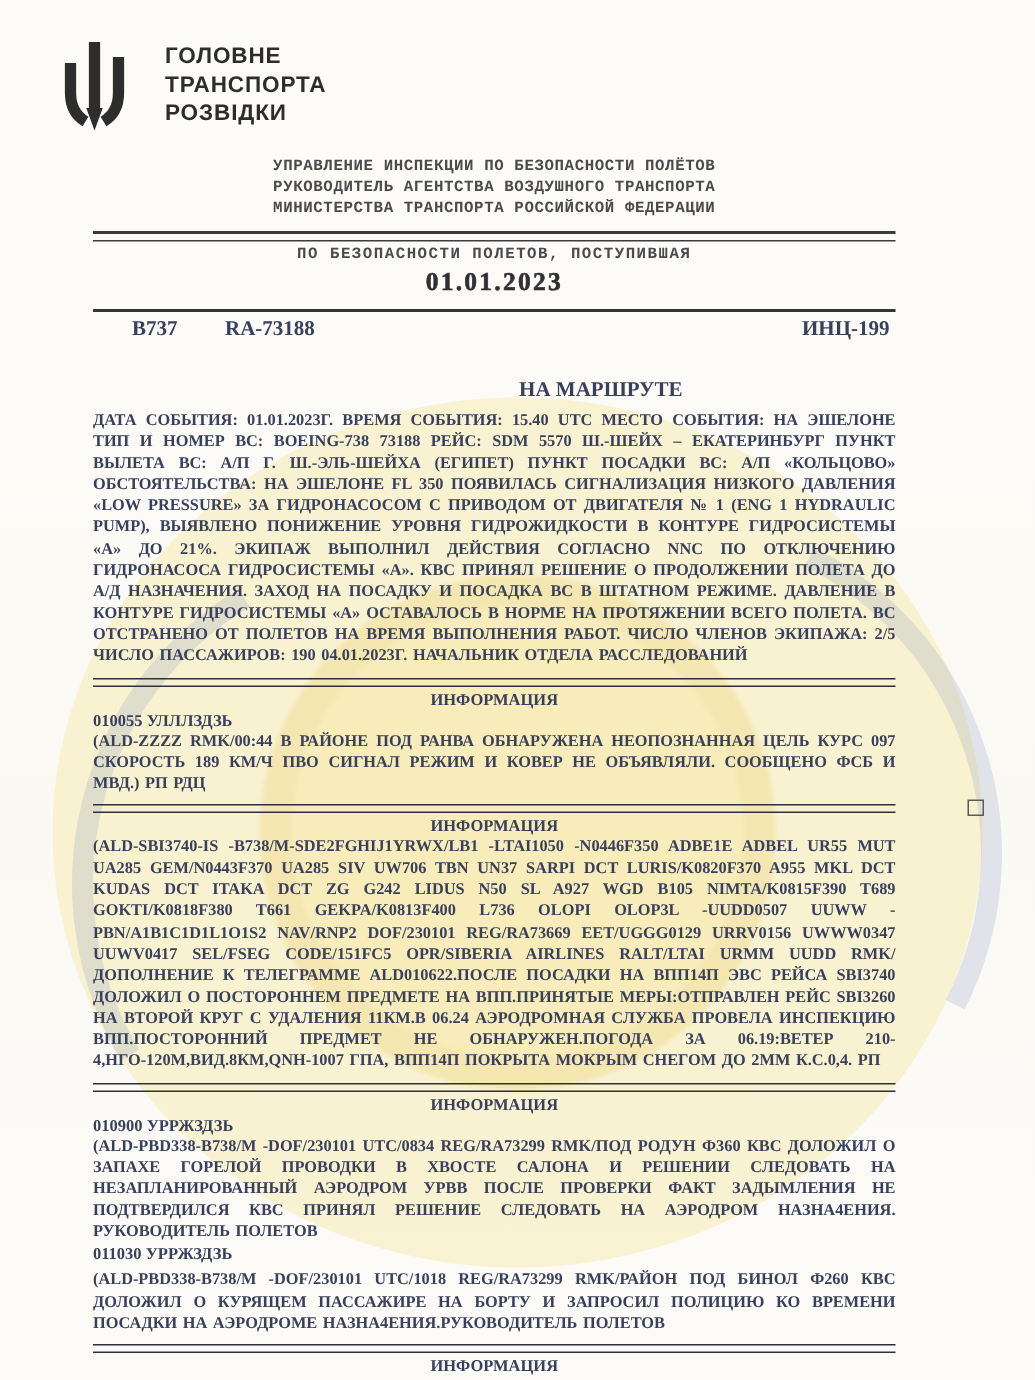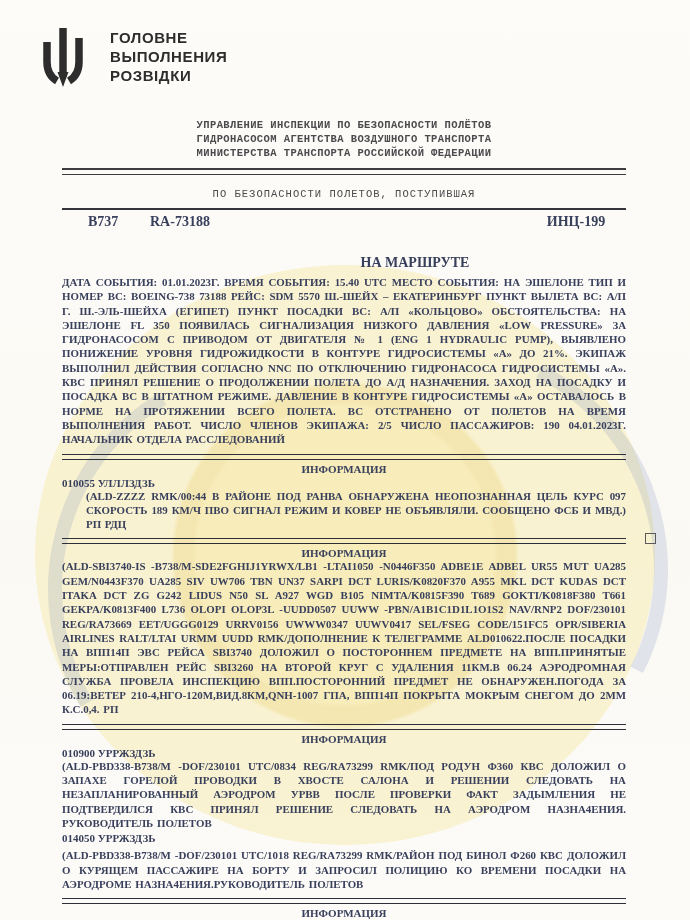--- a/index.html
+++ b/index.html
@@ -1,19 +1,19 @@
 <!DOCTYPE html>
 <html><head>
 <meta charset="utf-8">
 <style>
   html,body{margin:0;padding:0;background:#e8e8e8;}
   .page{
     position:relative;width:690px;height:920px;margin:0 auto;
     background:linear-gradient(180deg,#fdfcf9 0%,#fbf9f4 60%,#fcfbf8 100%);
-    overflow:hidden;box-sizing:border-box;padding:20px 64px 0 62px;
+    overflow:hidden;box-sizing:border-box;padding:20px 93px 0 62px;
     font-family:"Liberation Serif",serif;color:#3a4156;
   }
   
   .watermark{
     position:absolute;left:35px;top:265px;width:620px;height:580px;border-radius:50%;
     background:radial-gradient(circle,
       rgba(246,233,170,.78) 0 35%,
       rgba(240,219,135,.62) 36% 40%,
       rgba(247,236,180,.55) 41% 74%,
       rgba(236,214,125,.60) 75% 79%,
@@ -26,40 +26,40 @@
   .wm-arc.left{left:48px;top:360px;border-right-color:transparent;border-top-color:transparent;
     border-bottom-color:transparent;transform:rotate(14deg);}
   .wm-arc.right{left:210px;top:340px;border-left-color:transparent;border-top-color:transparent;
     border-bottom-color:transparent;transform:rotate(-18deg);}
   .content{position:relative;z-index:1;}
   
   .masthead{display:flex;align-items:center;gap:18px;height:72px;margin-left:-28px;}
   .org{font-family:"Liberation Sans",sans-serif;font-weight:bold;font-size:15px;
     line-height:19px;letter-spacing:.6px;color:#2d2d2d;}
   
-  .letterhead{margin-top:26px;text-align:center;
+  .letterhead{margin-top:12px;text-align:center;
     font-family:"Liberation Mono","DejaVu Sans Mono",monospace;
     font-size:10.5px;line-height:14px;letter-spacing:.4px;color:#4b4b4e;font-weight:bold;}
   .sep-heavy{margin-top:8px;height:4px;border-top:2px solid #3b3b40;border-bottom:1.4px solid #3b3b40;}
   .doc-title{margin-top:5px;text-align:center;
     font-family:"Liberation Mono","DejaVu Sans Mono",monospace;
     font-weight:bold;font-size:13.5px;letter-spacing:2px;color:#3e3e44;}
-  .doc-subtitle{margin-top:13px;text-align:center;
+  .doc-subtitle{margin-top:3px;text-align:center;
     font-family:"Liberation Mono","DejaVu Sans Mono",monospace;
-    font-size:10.5px;letter-spacing:1px;color:#4b4b4e;font-weight:normal;}
+    font-size:10.5px;letter-spacing:1px;color:#4b4b4e;font-weight:bold;}
   .doc-date{margin-top:2px;text-align:center;font-family:"Liberation Serif",serif;
     font-weight:bold;font-size:17px;letter-spacing:1.5px;color:#2f2f34;
     -webkit-text-stroke:.4px #2f2f34;}
   .rule-single{margin-top:8px;border-top:2.2px solid #33343c;}
   
   .summary{display:grid;grid-template-columns:88px 150px 1fr 96px;margin-top:4px;
     font-weight:bold;font-size:14px;color:#39405c;}
   .summary .c1{padding-left:26px;}
   .summary .c3{text-align:center;margin-top:41px;}
-  .summary .c4{text-align:center;padding-right:4px;}
+  .summary .c4{text-align:right;padding-right:4px;}
   
   .body-text{margin:4px 0 0 0;font-size:10.9px;font-weight:bold;line-height:14.3px;
     text-align:justify;color:#39405c;word-spacing:1px;}
   .sep{margin-top:7px;height:4px;border-top:1.8px solid #2e3039;border-bottom:1px solid #2e3039;}
   .sec-h{margin-top:3px;text-align:center;font-weight:bold;font-size:11px;color:#39405c;}
   .entry-code{margin-top:2px;font-weight:bold;font-size:11px;color:#39405c;}
   .artifact-square{position:absolute;right:34px;top:533px;width:9px;height:9px;
     border:1.3px solid #5a5a5a;background:transparent;z-index:1;}
 </style>
 </head>
@@ -77,60 +77,61 @@
       <svg width="58" height="72" viewBox="0 0 56 72" aria-hidden="true">
         <g stroke="#2d2d2d" stroke-width="7.5" fill="none">
           <path d="M12 22 L12 42 Q12 55 22 61"></path>
           <path d="M28 8 L28 54"></path>
           <path d="M44 18 L44 42 Q44 55 34 61"></path>
         </g>
         <path d="M22.5 52 L33.5 52 L28 67 Z" fill="#2d2d2d"></path>
       </svg>
       <div class="org">
         <div>ГОЛОВНЕ</div>
-        <div>ВЫПОЛНЕНИЯ</div>
+        <div>ТРАНСПОРТА</div>
         <div>РОЗВІДКИ</div>
       </div>
     </div>
 
     <div class="letterhead">
       <div>УПРАВЛЕНИЕ ИНСПЕКЦИИ ПО БЕЗОПАСНОСТИ ПОЛЁТОВ</div>
-      <div>ГИДРОНАСОСОМ АГЕНТСТВА ВОЗДУШНОГО ТРАНСПОРТА</div>
+      <div>РУКОВОДИТЕЛЬ АГЕНТСТВА ВОЗДУШНОГО ТРАНСПОРТА</div>
       <div>МИНИСТЕРСТВА ТРАНСПОРТА РОССИЙСКОЙ ФЕДЕРАЦИИ</div>
     </div>
 
     <div class="sep-heavy"></div>
 
     <div class="doc-subtitle">ПО БЕЗОПАСНОСТИ ПОЛЕТОВ, ПОСТУПИВШАЯ</div>
+    <div class="doc-date">01.01.2023</div>
 
     <div class="rule-single"></div>
 
     <div class="summary">
       <div class="c1">B737</div>
       <div class="c2">RA-73188</div>
       <div class="c3">НА МАРШРУТЕ</div>
       <div class="c4">ИНЦ-199</div>
     </div>
 
     <p class="body-text">ДАТА СОБЫТИЯ: 01.01.2023Г. ВРЕМЯ СОБЫТИЯ: 15.40 UTC МЕСТО СОБЫТИЯ: НА ЭШЕЛОНЕ ТИП И НОМЕР ВС: BOEING-738 73188 РЕЙС: SDM 5570 Ш.-ШЕЙХ – ЕКАТЕРИНБУРГ ПУНКТ ВЫЛЕТА ВС: А/П Г. Ш.-ЭЛЬ-ШЕЙХА (ЕГИПЕТ) ПУНКТ ПОСАДКИ ВС: А/П «КОЛЬЦОВО» ОБСТОЯТЕЛЬСТВА: НА ЭШЕЛОНЕ FL 350 ПОЯВИЛАСЬ СИГНАЛИЗАЦИЯ НИЗКОГО ДАВЛЕНИЯ «LOW PRESSURE» ЗА ГИДРОНАСОСОМ С ПРИВОДОМ ОТ ДВИГАТЕЛЯ № 1 (ENG 1 HYDRAULIC PUMP), ВЫЯВЛЕНО ПОНИЖЕНИЕ УРОВНЯ ГИДРОЖИДКОСТИ В КОНТУРЕ ГИДРОСИСТЕМЫ «А» ДО 21%. ЭКИПАЖ ВЫПОЛНИЛ ДЕЙСТВИЯ СОГЛАСНО NNC ПО ОТКЛЮЧЕНИЮ ГИДРОНАСОСА ГИДРОСИСТЕМЫ «А». КВС ПРИНЯЛ РЕШЕНИЕ О ПРОДОЛЖЕНИИ ПОЛЕТА ДО А/Д НАЗНАЧЕНИЯ. ЗАХОД НА ПОСАДКУ И ПОСАДКА ВС В ШТАТНОМ РЕЖИМЕ. ДАВЛЕНИЕ В КОНТУРЕ ГИДРОСИСТЕМЫ «А» ОСТАВАЛОСЬ В НОРМЕ НА ПРОТЯЖЕНИИ ВСЕГО ПОЛЕТА. ВС ОТСТРАНЕНО ОТ ПОЛЕТОВ НА ВРЕМЯ ВЫПОЛНЕНИЯ РАБОТ. ЧИСЛО ЧЛЕНОВ ЭКИПАЖА: 2/5 ЧИСЛО ПАССАЖИРОВ: 190 04.01.2023Г. НАЧАЛЬНИК ОТДЕЛА РАССЛЕДОВАНИЙ</p>
 
     <div class="sep"></div>
     <div class="sec-h">ИНФОРМАЦИЯ</div>
     <div class="entry-code">010055 УЛЛЛЗДЗЬ</div>
-    <p class="body-text" style="margin-top:0;margin-left:24px;">(ALD-ZZZZ RMK/00:44 В РАЙОНЕ ПОД РАНВА ОБНАРУЖЕНА НЕОПОЗНАННАЯ ЦЕЛЬ КУРС 097 СКОРОСТЬ 189 КМ/Ч ПВО СИГНАЛ РЕЖИМ И КОВЕР НЕ ОБЪЯВЛЯЛИ. СООБЩЕНО ФСБ И МВД.) РП РДЦ</p>
+    <p class="body-text" style="margin-top:0;">(ALD-ZZZZ RMK/00:44 В РАЙОНЕ ПОД РАНВА ОБНАРУЖЕНА НЕОПОЗНАННАЯ ЦЕЛЬ КУРС 097 СКОРОСТЬ 189 КМ/Ч ПВО СИГНАЛ РЕЖИМ И КОВЕР НЕ ОБЪЯВЛЯЛИ. СООБЩЕНО ФСБ И МВД.) РП РДЦ</p>
 
     <div class="sep"></div>
     <div class="sec-h">ИНФОРМАЦИЯ</div>
     <p class="body-text" style="margin-top:0;">(ALD-SBI3740-IS -B738/M-SDE2FGHIJ1YRWX/LB1 -LTAI1050 -N0446F350 ADBE1E ADBEL UR55 MUT UA285 GEM/N0443F370 UA285 SIV UW706 TBN UN37 SARPI DCT LURIS/K0820F370 A955 MKL DCT KUDAS DCT ITAKA DCT ZG G242 LIDUS N50 SL A927 WGD B105 NIMTA/K0815F390 T689 GOKTI/K0818F380 T661 GEKPA/K0813F400 L736 OLOPI OLOP3L -UUDD0507 UUWW -PBN/A1B1C1D1L1O1S2 NAV/RNP2 DOF/230101 REG/RA73669 EET/UGGG0129 URRV0156 UWWW0347 UUWV0417 SEL/FSEG CODE/151FC5 OPR/SIBERIA AIRLINES RALT/LTAI URMM UUDD RMK/ДОПОЛНЕНИЕ К ТЕЛЕГРАММЕ ALD010622.ПОСЛЕ ПОСАДКИ НА ВПП14П ЭВС РЕЙСА SBI3740 ДОЛОЖИЛ О ПОСТОРОННЕМ ПРЕДМЕТЕ НА ВПП.ПРИНЯТЫЕ МЕРЫ:ОТПРАВЛЕН РЕЙС SBI3260 НА ВТОРОЙ КРУГ С УДАЛЕНИЯ 11КМ.В 06.24 АЭРОДРОМНАЯ СЛУЖБА ПРОВЕЛА ИНСПЕКЦИЮ ВПП.ПОСТОРОННИЙ ПРЕДМЕТ НЕ ОБНАРУЖЕН.ПОГОДА ЗА 06.19:ВЕТЕР 210-4,НГО-120М,ВИД.8КМ,QNH-1007 ГПА, ВПП14П ПОКРЫТА МОКРЫМ СНЕГОМ ДО 2ММ К.С.0,4. РП</p>
 
     <div class="sep"></div>
     <div class="sec-h">ИНФОРМАЦИЯ</div>
     <div class="entry-code">010900 УРРЖЗДЗЬ</div>
     <p class="body-text" style="margin-top:0;">(ALD-PBD338-B738/M -DOF/230101 UTC/0834 REG/RA73299 RMK/ПОД РОДУН Ф360 КВС ДОЛОЖИЛ О ЗАПАХЕ ГОРЕЛОЙ ПРОВОДКИ В ХВОСТЕ САЛОНА И РЕШЕНИИ СЛЕДОВАТЬ НА НЕЗАПЛАНИРОВАННЫЙ АЭРОДРОМ УРВВ ПОСЛЕ ПРОВЕРКИ ФАКТ ЗАДЫМЛЕНИЯ НЕ ПОДТВЕРДИЛСЯ КВС ПРИНЯЛ РЕШЕНИЕ СЛЕДОВАТЬ НА АЭРОДРОМ НАЗНА4ЕНИЯ. РУКОВОДИТЕЛЬ ПОЛЕТОВ</p>
-    <div class="entry-code">014050 УРРЖЗДЗЬ</div>
+    <div class="entry-code">011030 УРРЖЗДЗЬ</div>
     <p class="body-text" style="margin-top:4px;">(ALD-PBD338-B738/M -DOF/230101 UTC/1018 REG/RA73299 RMK/РАЙОН ПОД БИНОЛ Ф260 КВС ДОЛОЖИЛ О КУРЯЩЕМ ПАССАЖИРЕ НА БОРТУ И ЗАПРОСИЛ ПОЛИЦИЮ КО ВРЕМЕНИ ПОСАДКИ НА АЭРОДРОМЕ НАЗНА4ЕНИЯ.РУКОВОДИТЕЛЬ ПОЛЕТОВ</p>
 
     <div class="sep"></div>
     <div class="sec-h">ИНФОРМАЦИЯ</div>
     <div class="entry-code">011353 УУВЖЗДЗЬ</div>
     <p class="body-text" style="margin-top:0;">(ALD-69367-TU95/H -DOF/230101 REG/69367 RMK/ПО ДОКЛАДУ ДИСПЕТ4ЕРА АЭРОДРОМА ОЛЕНЬЯ В 0858 УТЦ. ПОСЛЕ ВЗЛЕТА ПРОИЗОШЕЛ ПОЖАР ПЕРВОГО ДВИГАТЕЛЯ. ПОТУШЕН В ВОЗДУХЕ. ПО РЕШЕНИЮ КВС ПОСЛЕ ВЫРАБОТКИ ТОПЛИВА ПОСАДКА БУДЕТ НА АЭРОДРОМЕ ВЫЛЕТА.) ПОСАДКА НА ЬЛМО 13.48 УТЦ БЛАГОПОЛУ4НО НА4АЛЬНИК СМЕНЫ ЦПП</p>
 
   </div>
 </div>
 

